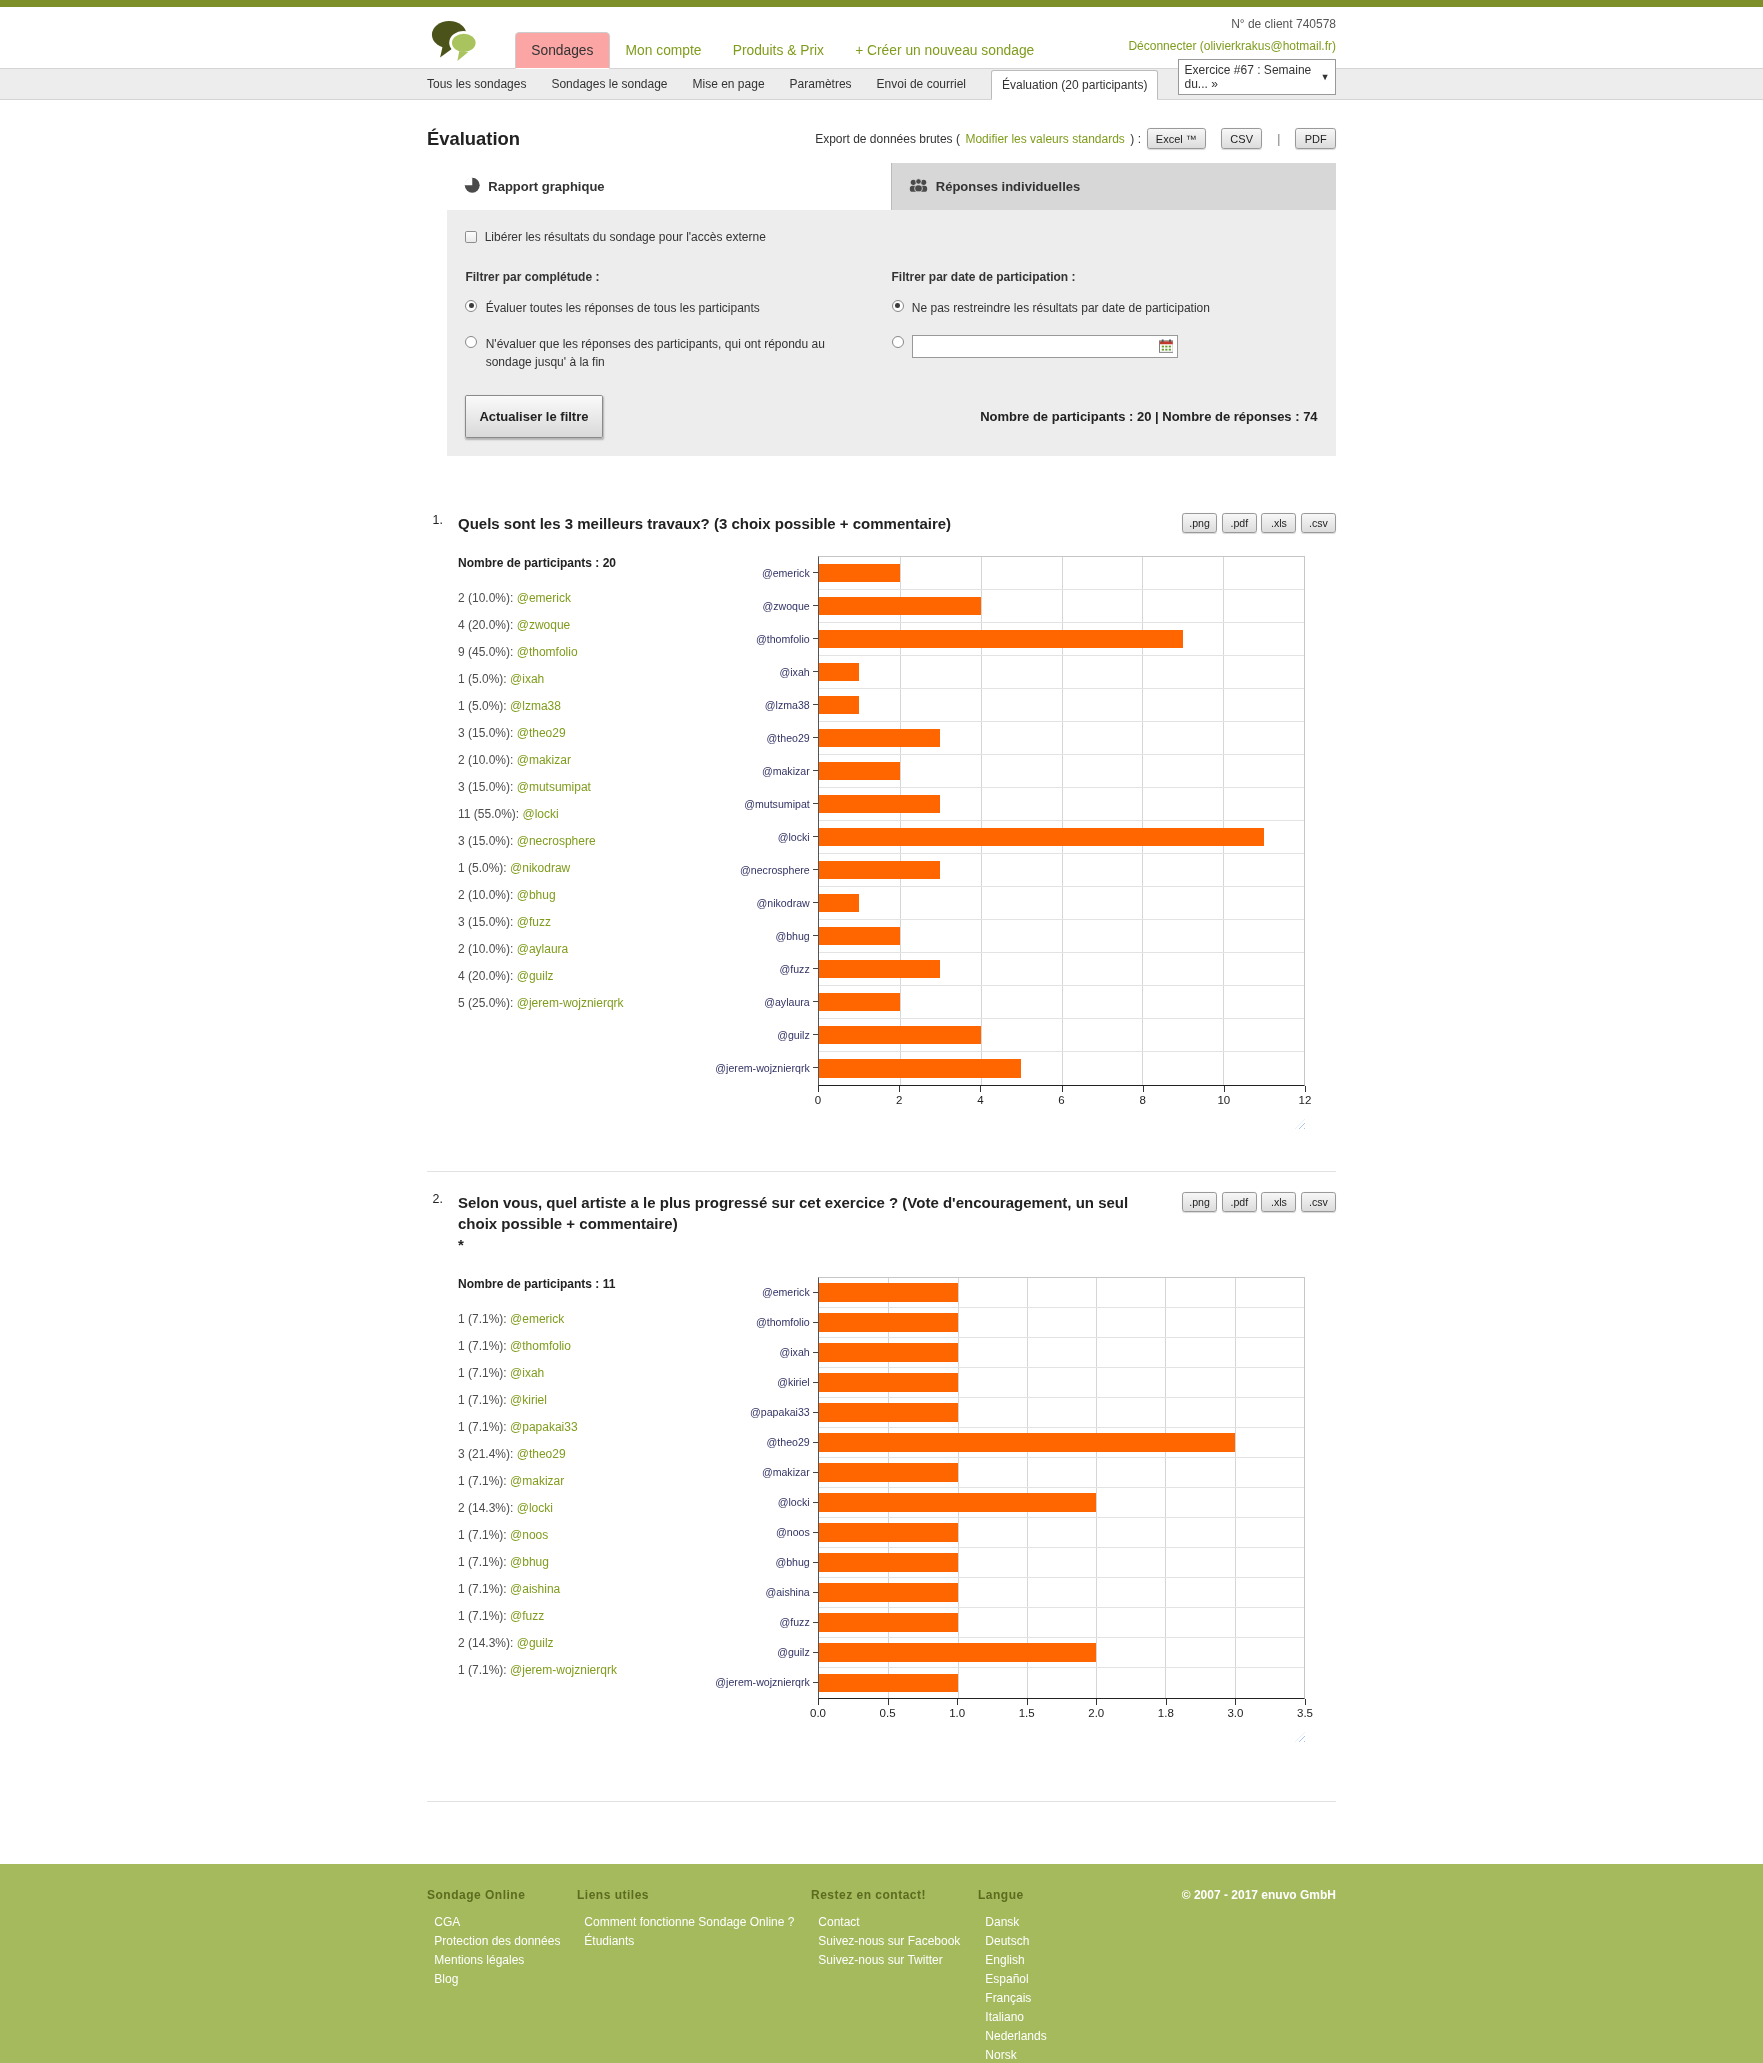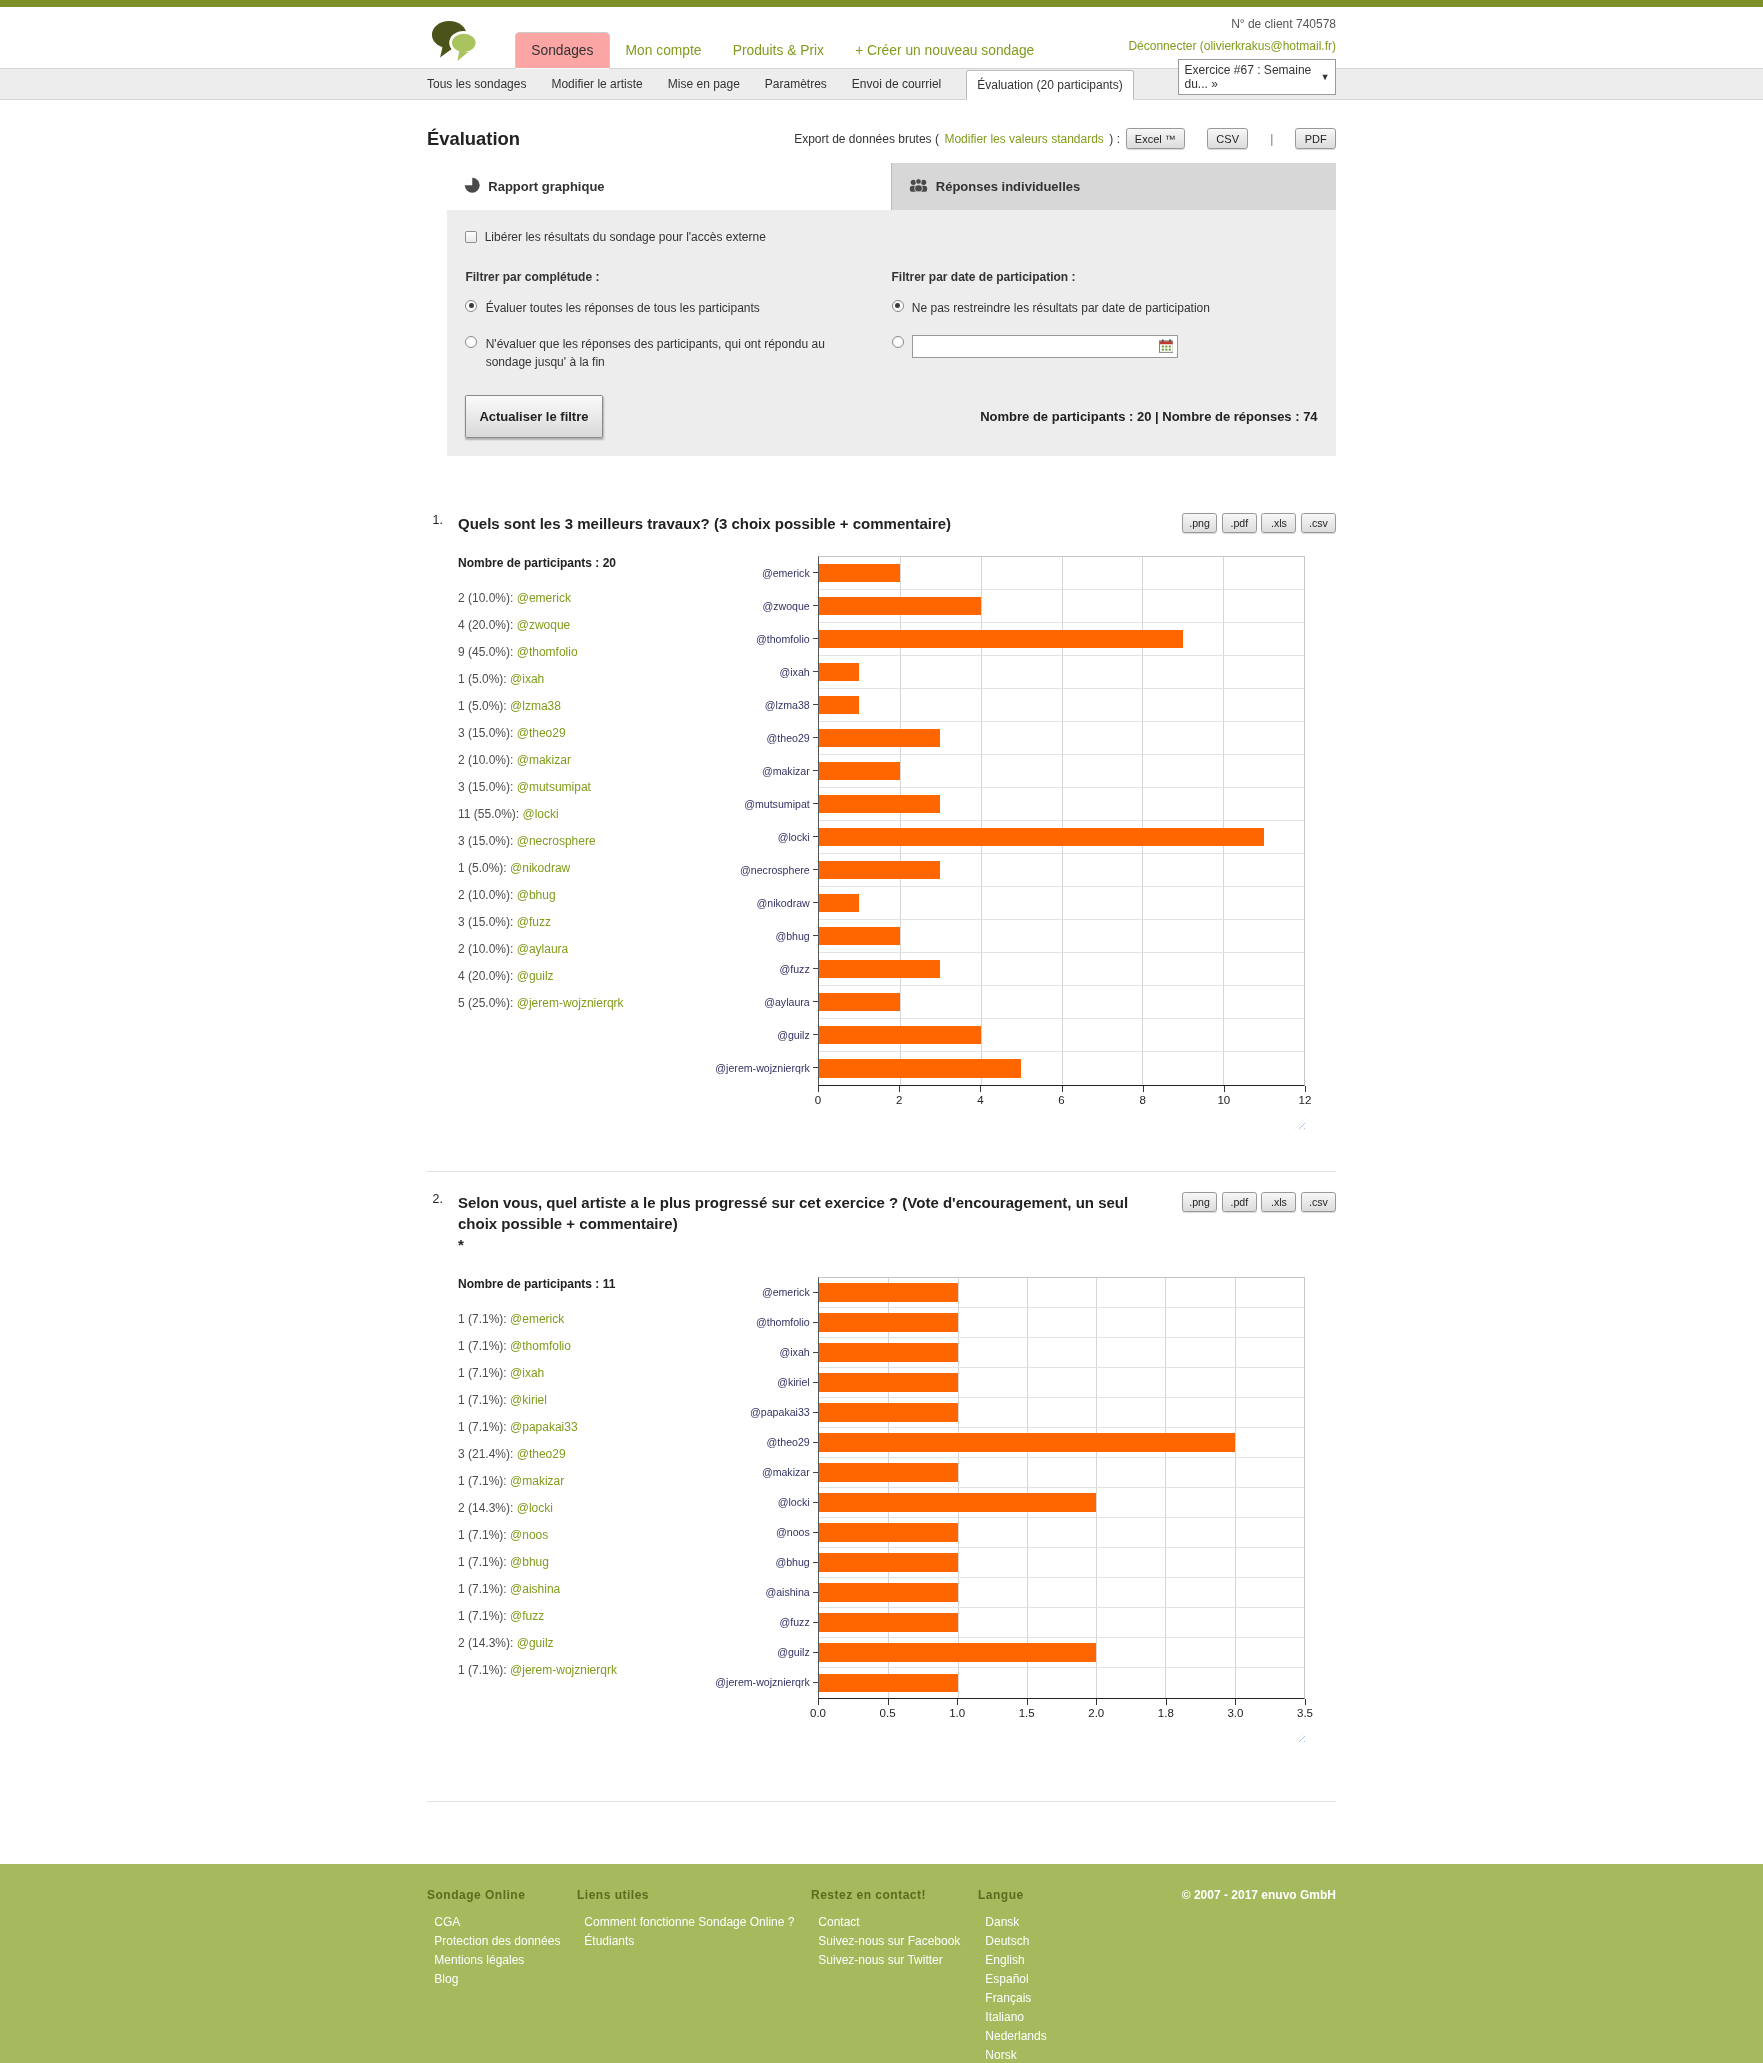--- a/index.html
+++ b/index.html
@@ -130,42 +130,42 @@
       <div class="client-num">N° de client 740578</div>
       <a>Déconnecter (olivierkrakus@hotmail.fr)</a>
     </div>
   </div>
 </div>
 
 <div class="subnav">
   <div class="wrap subnav-inner">
     <span style="display:flex;align-items:flex-end;" id="subnav-links">
         <a class="subnav-link">Tous les sondages</a>
-        <a class="subnav-link">Modifier le artiste</a>
+        <a class="subnav-link">Sondages le sondage</a>
         <a class="subnav-link">Mise en page</a>
         <a class="subnav-link">Paramètres</a>
         <a class="subnav-link">Envoi de courriel</a>
       </span>
     <span class="subnav-active">Évaluation (20 participants)</span>
     <span class="survey-select">
       <span>Exercice #67 : Semaine du... »</span>
       <span class="caret">▼</span>
     </span>
   </div>
 </div>
 
 <div class="wrap">
 
   <div class="page-head">
     <h1 class="page-title">Évaluation</h1>
     <div class="export-row">
       <span>Export de données brutes (</span>
         <span class="lnk">Modifier les valeurs standards</span>
         <span>) :</span>
-      <span id="export-btns" style="display:flex;gap:22px;align-items:center;">
+      <span id="export-btns" style="display:flex;gap:15px;align-items:center;">
           <span class="btn">Excel ™</span>
           <span class="btn">CSV</span>
           <span class="sep">|</span>
           <span class="btn">PDF</span>
         </span>
     </div>
   </div>
 
   <div class="panel">
     <div class="panel-tabs">

